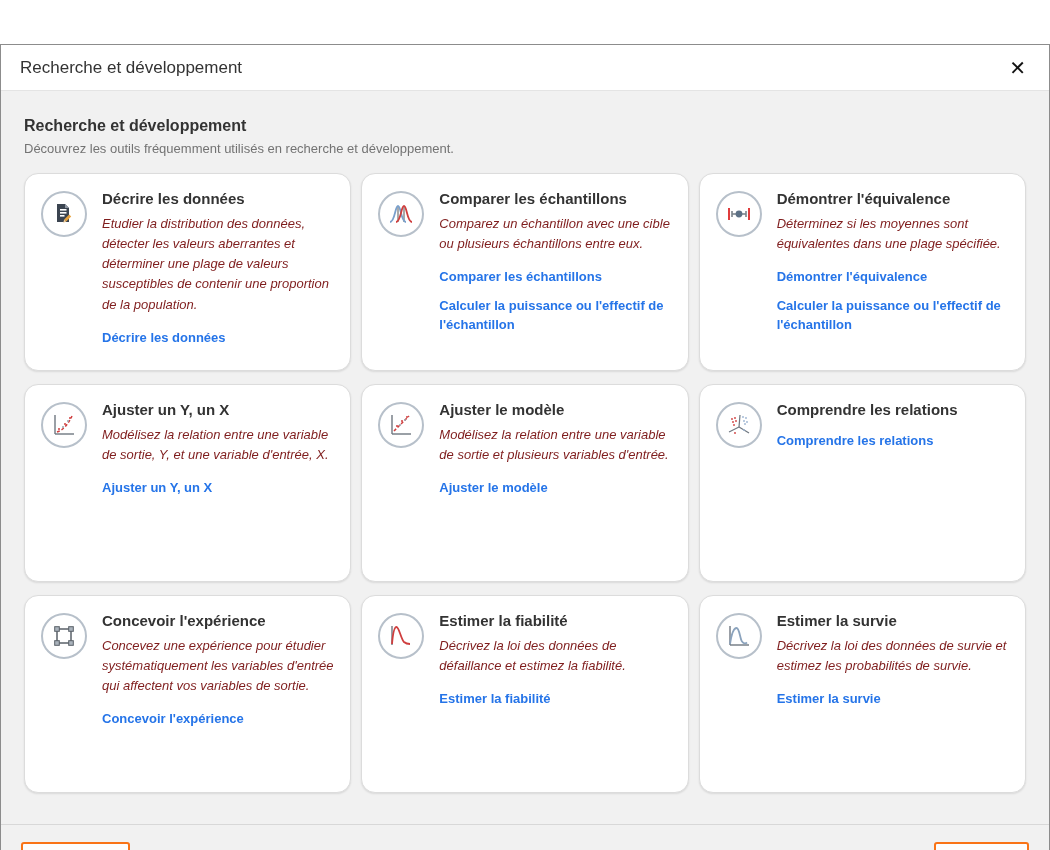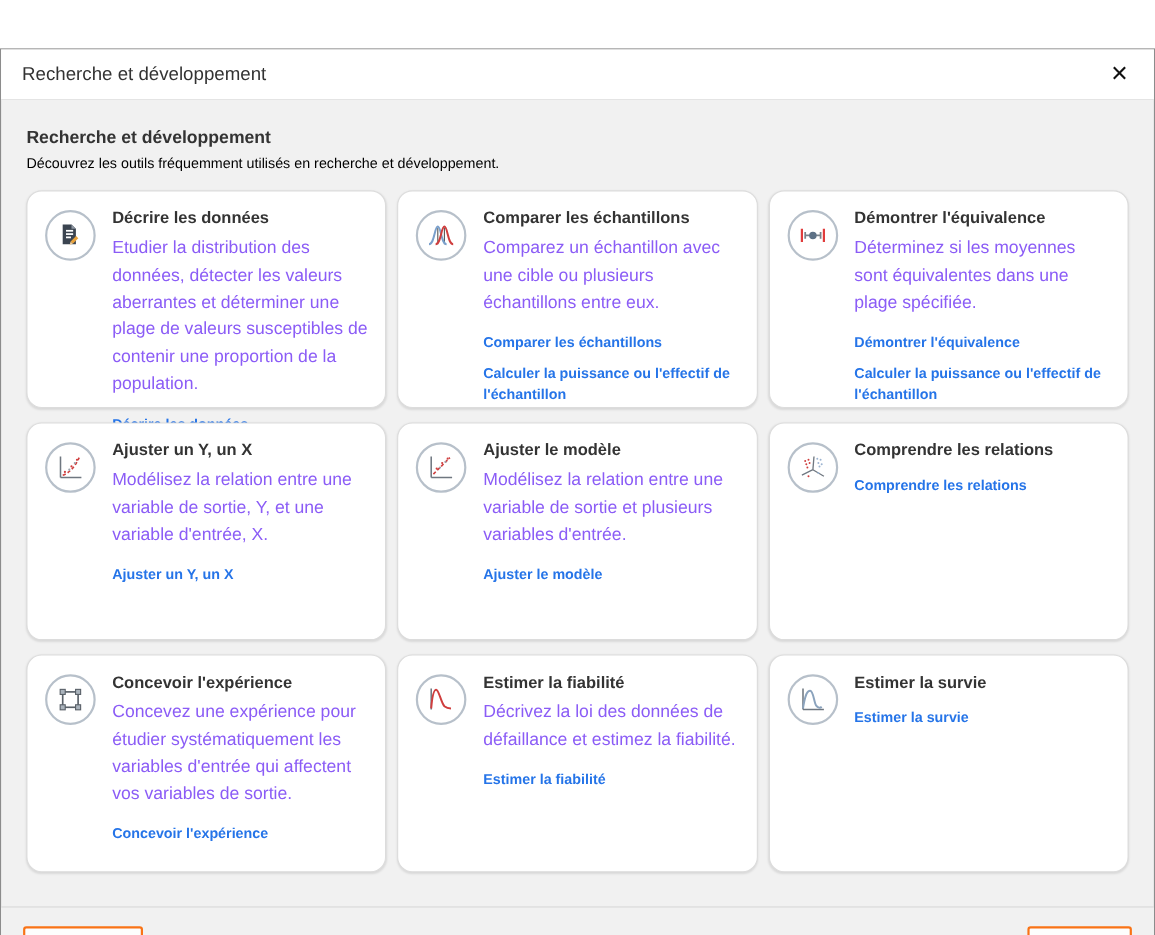--- a/index.html
+++ b/index.html
@@ -9,35 +9,35 @@
     font-family:"Liberation Sans",sans-serif;background:#f1f1f1;margin-top:44px;
   }
   .titlebar{
     flex:0 0 45px;background:#fff;border-bottom:1px solid #e4e4e4;
     display:flex;align-items:center;justify-content:space-between;padding:0 19px;
   }
   .titlebar-title{font-size:17px;color:#333;}
   .close-btn{font-size:20px;color:#111;line-height:1;cursor:pointer;padding:2px 4px;}
   .content{flex:1;padding:16px 23px 0;overflow:hidden;}
   .section-title{font-size:16px;font-weight:bold;color:#333;margin:10px 0 6px;}
-  .section-sub{font-size:13px;color:#000000;margin:0 0 17px;}
+  .section-sub{font-size:13px;color:#737373;margin:0 0 17px;}
   .grid{display:grid;grid-template-columns:repeat(3,1fr);gap:13px 10px;grid-auto-rows:198px;}
   .card{
     background:#fff;border:1px solid #dcdcdc;border-radius:14px;
     box-shadow:0 1px 2px rgba(0,0,0,0.10);
     padding:15px 16px;display:flex;gap:15px;box-sizing:border-box;
   }
   .icon-circle{
     width:46px;height:46px;border-radius:50%;border:2px solid #b7c0ca;
     box-sizing:border-box;display:flex;align-items:center;justify-content:center;
     flex:0 0 46px;background:#fff;margin-top:2px;
   }
   .card-body{flex:1;min-width:0;}
   .card-title{font-size:15px;font-weight:600;color:#333;margin:1px 0 7px;}
-  .card-desc{font-size:16px;color:#8b5cf6;line-height:1.55;margin:0;}
+  .card-desc{font-size:13px;color:#7f1d1d;line-height:1.55;margin:0;font-style:italic;}
   .card-links{margin-top:13px;}
   .card-link{
     display:block;color:#2574e8;font-size:13px;font-weight:600;
     text-decoration:none;line-height:1.5;margin-bottom:9px;cursor:pointer;
   }
   .footer{
     flex:0 0 69px;border-top:1px solid #d8d8d8;background:#f1f1f1;
     display:flex;align-items:center;justify-content:space-between;
     padding:0 20px;box-sizing:border-box;
   }
@@ -234,20 +234,21 @@
       <div class="card">
         <div class="icon-circle">
           <svg width="26" height="26" viewBox="0 0 26 26">
             <line x1="4" y1="3" x2="4" y2="22" stroke="#6f7780" stroke-width="1.4"></line>
             <line x1="4" y1="22" x2="23" y2="22" stroke="#6f7780" stroke-width="1.4"></line>
             <path d="M4,21 C6,8 8,5 10.5,5 C13.5,5 14,16 16,18.5 C17.5,20.5 19.5,21 21,19.5" fill="none" stroke="#8ba3bd" stroke-width="1.8"></path>
           </svg>
         </div>
         <div class="card-body">
           <div class="card-title">Estimer la survie</div>
+          <p class="card-desc">Décrivez la loi des données de survie et estimez les probabilités de survie.</p>
           <div class="card-links">
             <a class="card-link">Estimer la survie</a>
           </div>
         </div>
       </div>
 
     </div>
   </div>
 
   <div class="footer">

